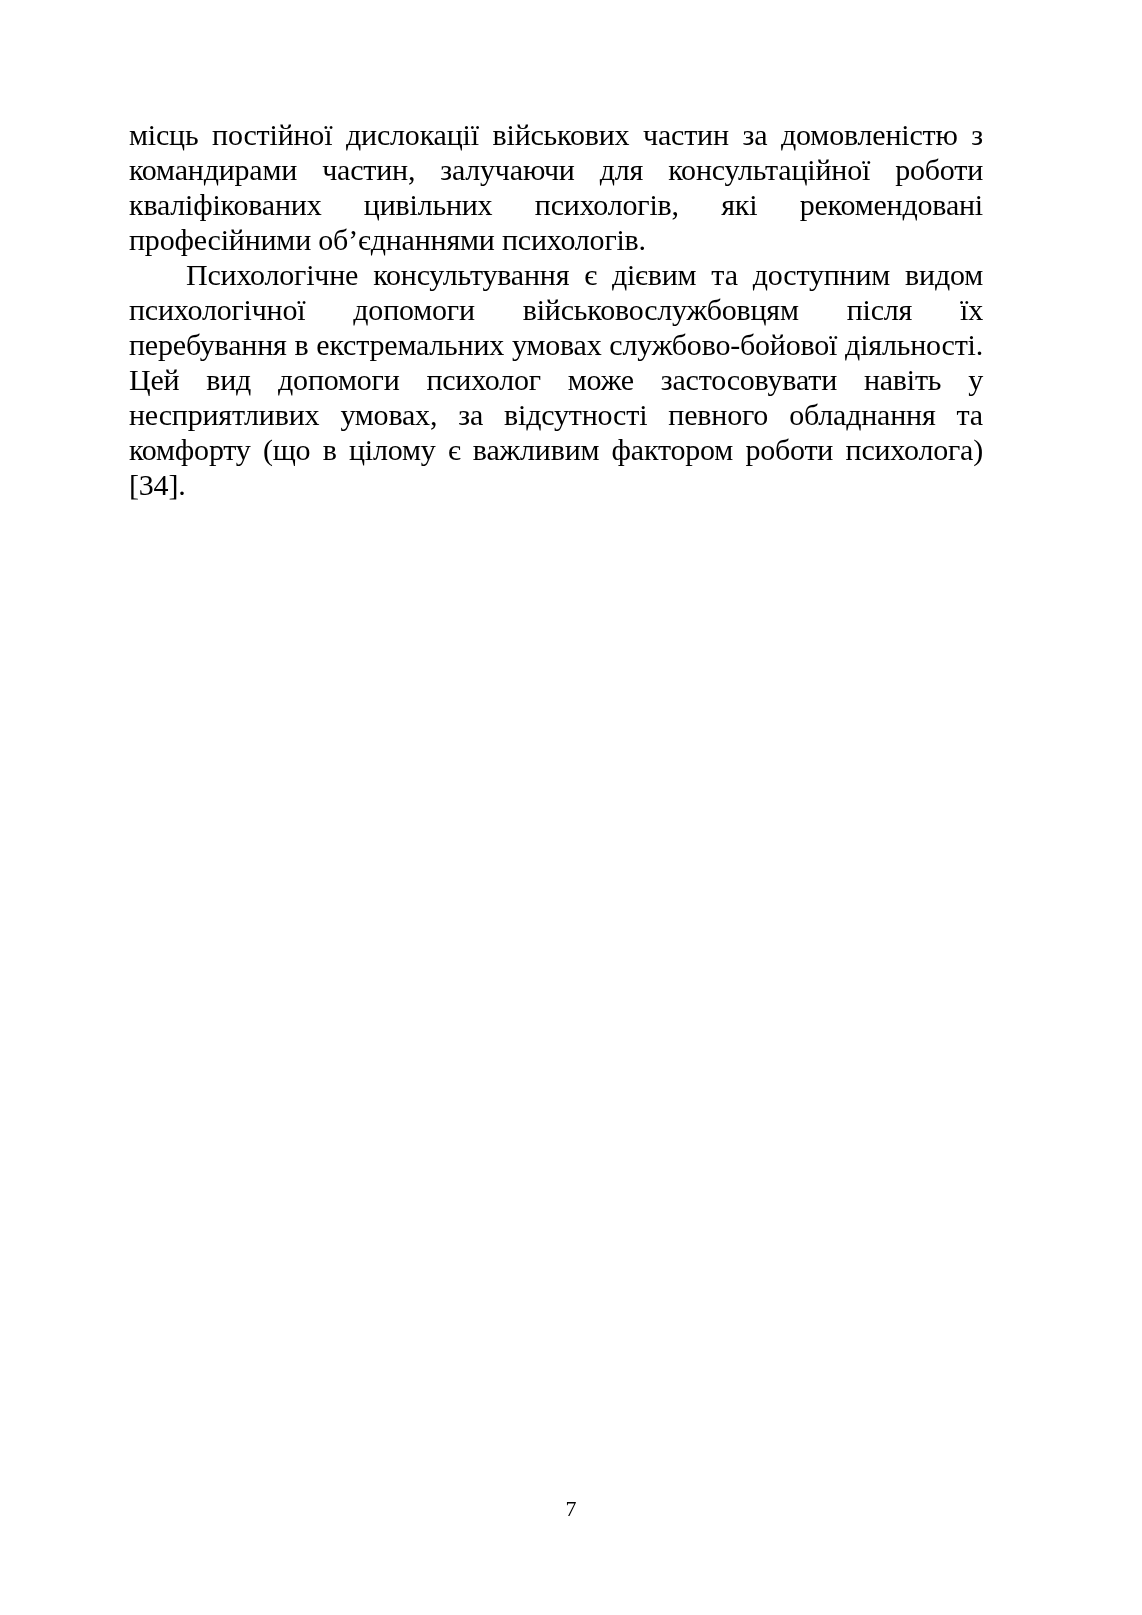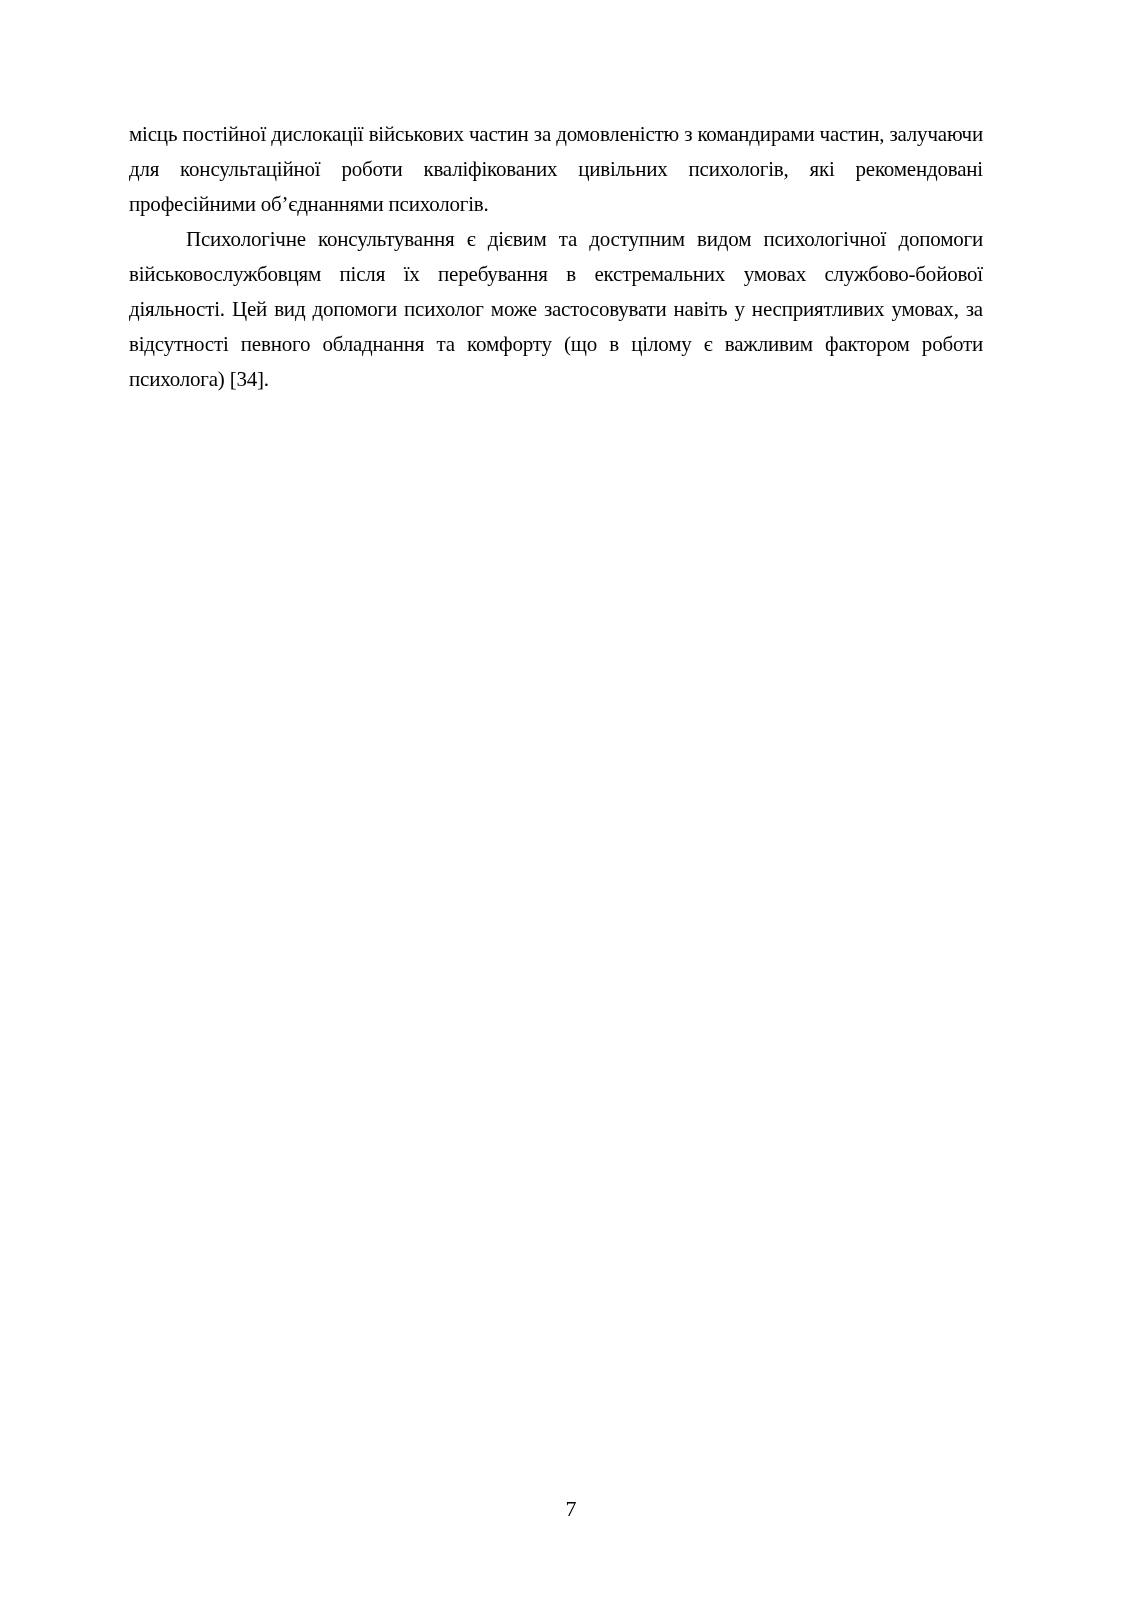--- a/index.html
+++ b/index.html
@@ -23,21 +23,21 @@
       background: #ffffff;
     }
     .text-block {
       position: absolute;
       left: 129px;
       top: 117px;
       width: 854px;
     }
     .para {
       margin: 0;
-      font-size: 21px;
+      font-size: 30px;
       line-height: 35px;
       text-align: justify;
       text-align-last: left;
       letter-spacing: -0.2px;
     }
     .para.indent {
       text-indent: 57px;
     }
     .page-number {
       position: absolute;

